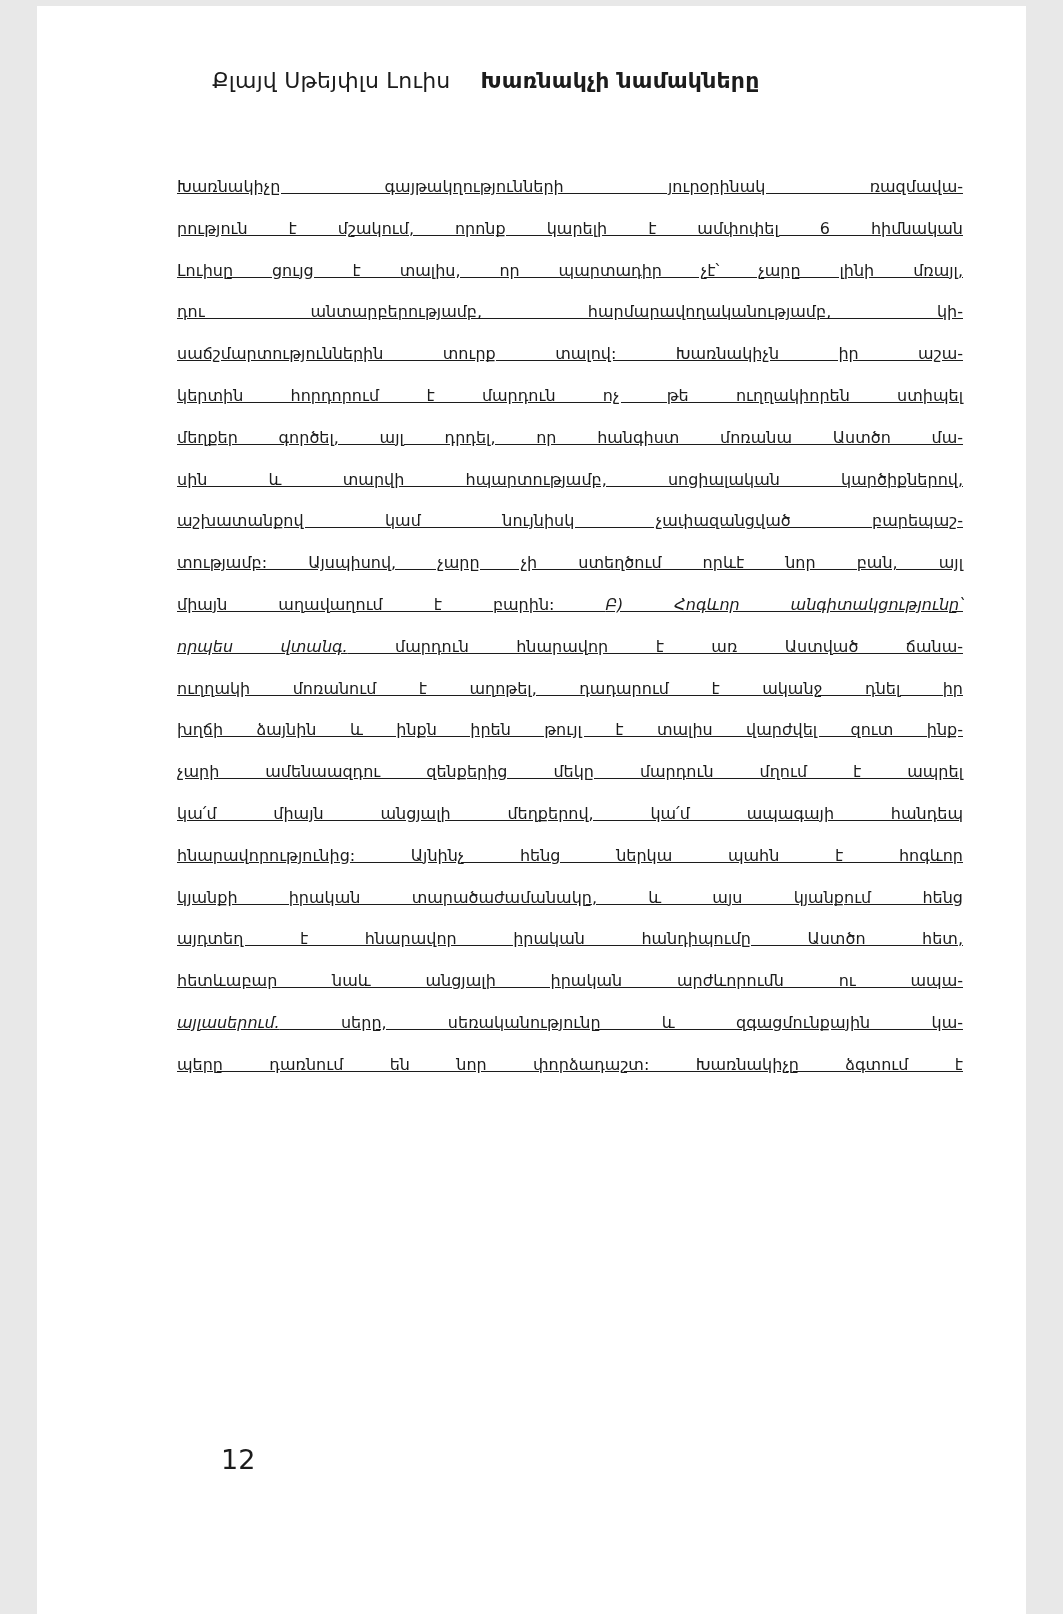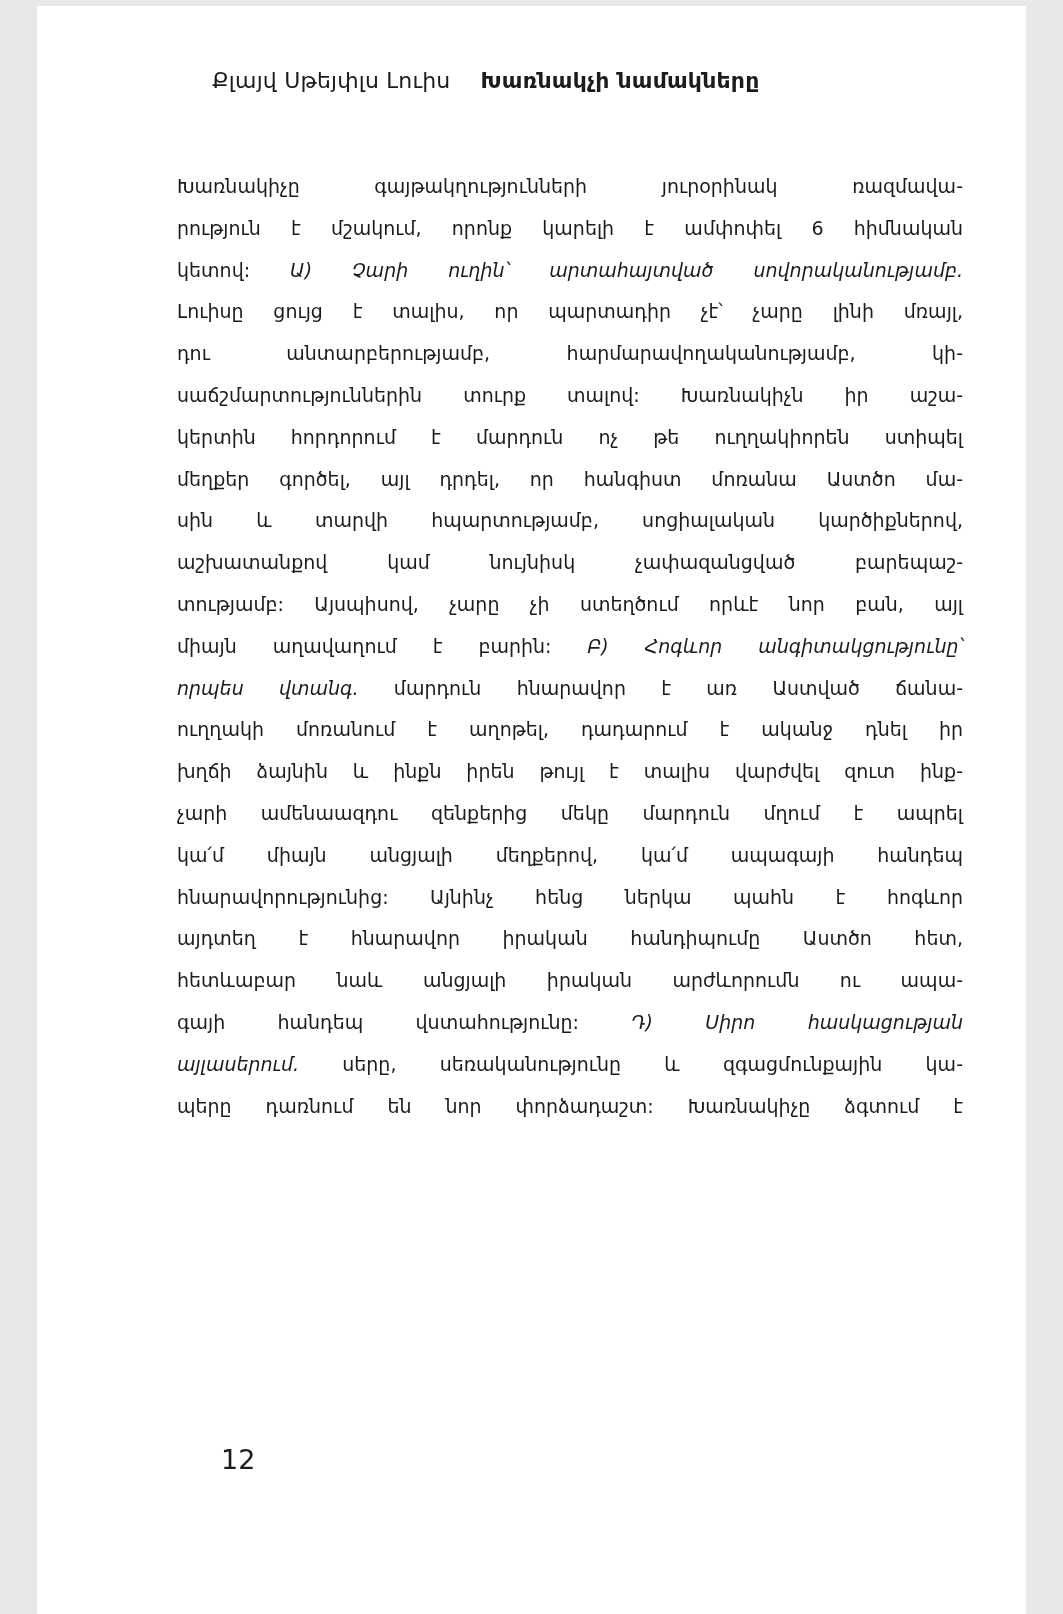--- a/index.html
+++ b/index.html
@@ -34,26 +34,27 @@
   }
   .body-text {
     position: absolute;
     left: 140px;
     top: 160px;
     width: 786px;
   }
   .line {
     height: 41.8px;
     line-height: 41.8px;
-    font-size: 19px;
+    font-size: 16px;
     text-align: justify;
     text-align-last: justify;
     -moz-text-align-last: justify;
     text-justify: inter-word;
     overflow: visible;
+    text-decoration: underline;
   }
   .line .italic {
     font-style: italic;
   }
   .page-number {
     position: absolute;
     left: 184px;
     top: 1438px;
     font-size: 27px;
   }
@@ -63,38 +64,37 @@
 
 <div class="page">
 
   <div class="running-header">
     <span class="author">Քլայվ Սթեյփլս Լուիս</span><span class="book-title">Խառնակչի նամակները</span>
   </div>
 
   <div class="body-text">
       <div class="line"><span>Խառնակիչը գայթակղությունների յուրօրինակ ռազմավա-</span></div>
       <div class="line"><span>րություն է մշակում, որոնք կարելի է ամփոփել 6 հիմնական</span></div>
-      <div class="line"><span>կետով: </span><span class="italic">Ա) Չարի ուղին՝ արտահայտված սովորականությամբ.</span></div>
       <div class="line"><span>Լուիսը ցույց է տալիս, որ պարտադիր չէ՝ չարը լինի մռայլ,</span></div>
       <div class="line"><span>դու անտարբերությամբ, հարմարավողականությամբ, կի-</span></div>
       <div class="line"><span>սաճշմարտություններին տուրք տալով: Խառնակիչն իր աշա-</span></div>
       <div class="line"><span>կերտին հորդորում է մարդուն ոչ թե ուղղակիորեն ստիպել</span></div>
       <div class="line"><span>մեղքեր գործել, այլ դրդել, որ հանգիստ մոռանա Աստծո մա-</span></div>
       <div class="line"><span>սին և տարվի հպարտությամբ, սոցիալական կարծիքներով,</span></div>
       <div class="line"><span>աշխատանքով կամ նույնիսկ չափազանցված բարեպաշ-</span></div>
       <div class="line"><span>տությամբ: Այսպիսով, չարը չի ստեղծում որևէ նոր բան, այլ</span></div>
       <div class="line"><span>միայն աղավաղում է բարին: </span><span class="italic">Բ) Հոգևոր անգիտակցությունը՝</span></div>
       <div class="line"><span class="italic">որպես վտանգ.</span><span> մարդուն հնարավոր է առ Աստված ճանա-</span></div>
       <div class="line"><span>ուղղակի մոռանում է աղոթել, դադարում է ականջ դնել իր</span></div>
       <div class="line"><span>խղճի ձայնին և ինքն իրեն թույլ է տալիս վարժվել զուտ ինք-</span></div>
       <div class="line"><span>չարի ամենաազդու զենքերից մեկը մարդուն մղում է ապրել</span></div>
       <div class="line"><span>կա՛մ միայն անցյալի մեղքերով, կա՛մ ապագայի հանդեպ</span></div>
       <div class="line"><span>հնարավորությունից: Այնինչ հենց ներկա պահն է հոգևոր</span></div>
+      <div class="line"><span>կյանքի իրական տարածաժամանակը, և այս կյանքում հենց</span></div>
       <div class="line"><span>այդտեղ է հնարավոր իրական հանդիպումը Աստծո հետ,</span></div>
       <div class="line"><span>հետևաբար նաև անցյալի իրական արժևորումն ու ապա-</span></div>
-      <div class="line"><span>գայի հանդեպ վստահությունը: </span><span class="italic">Դ) Սիրո հասկացության</span></div>
       <div class="line"><span class="italic">այլասերում.</span><span> սերը, սեռականությունը և զգացմունքային կա-</span></div>
       <div class="line"><span>պերը դառնում են նոր փորձադաշտ: Խառնակիչը ձգտում է</span></div>
     </div>
 
   <div class="page-number">12</div>
 
 </div>
 
 </body></html>

